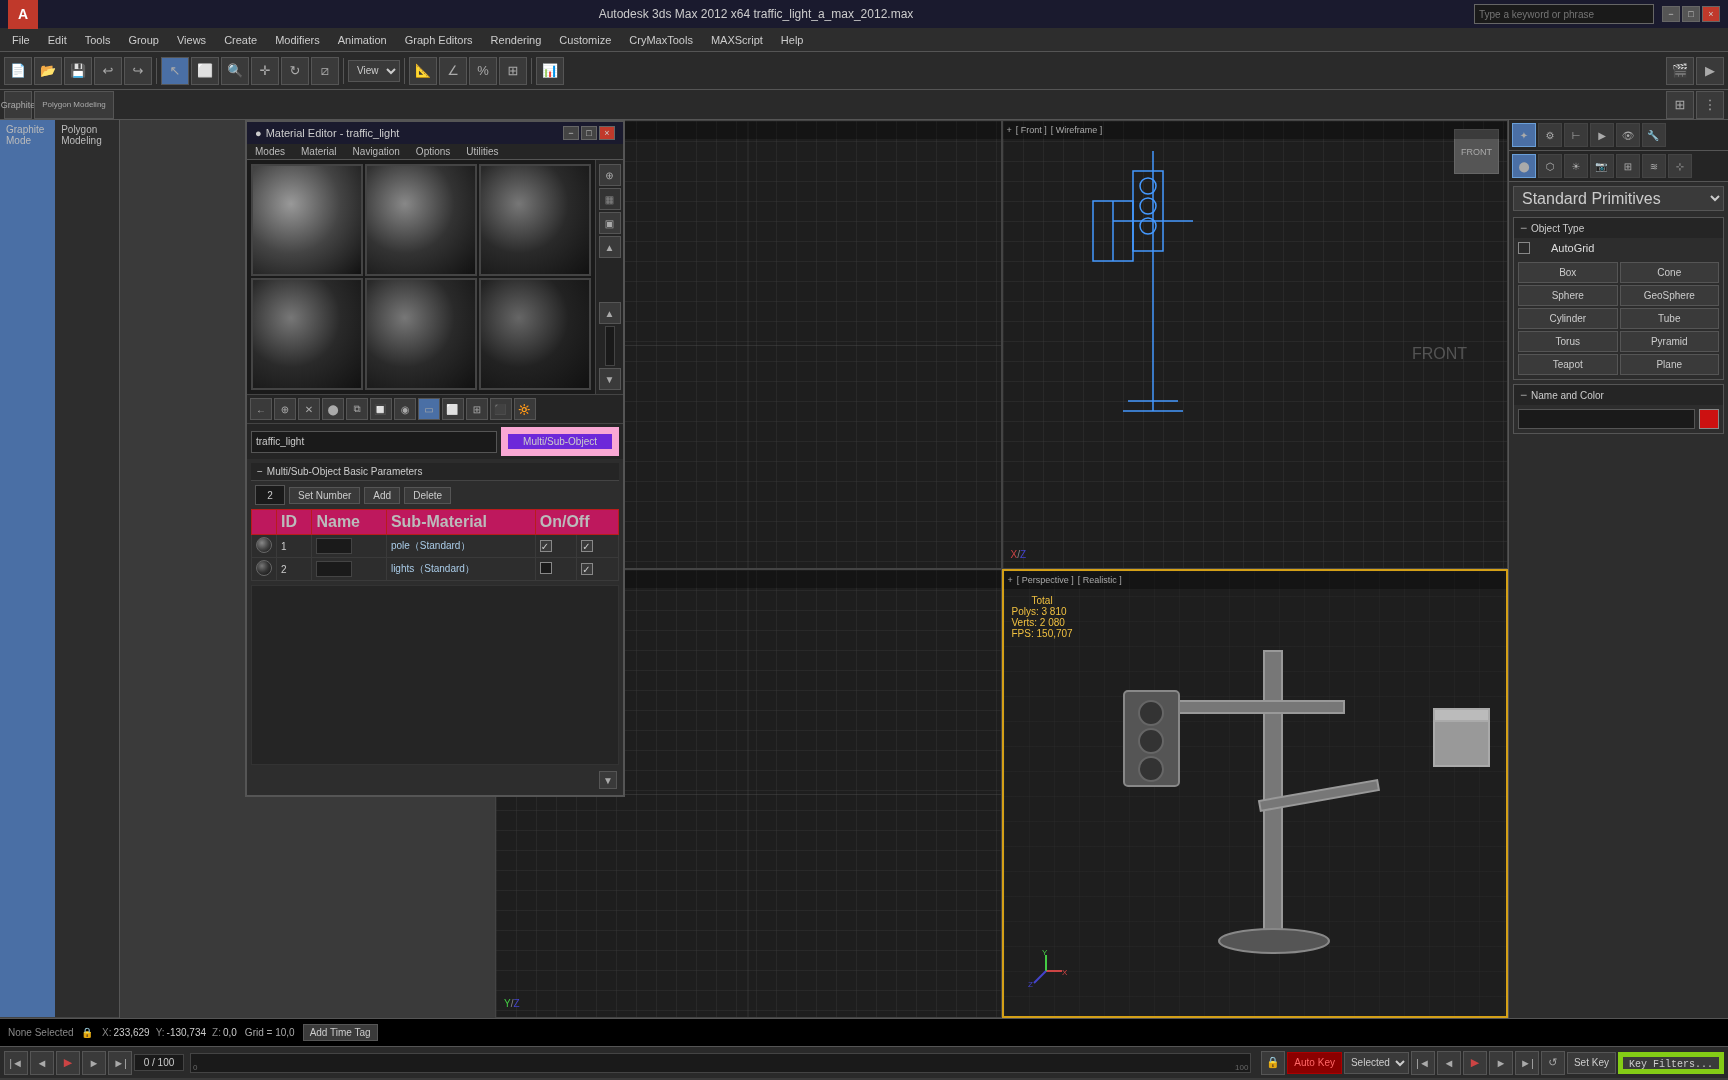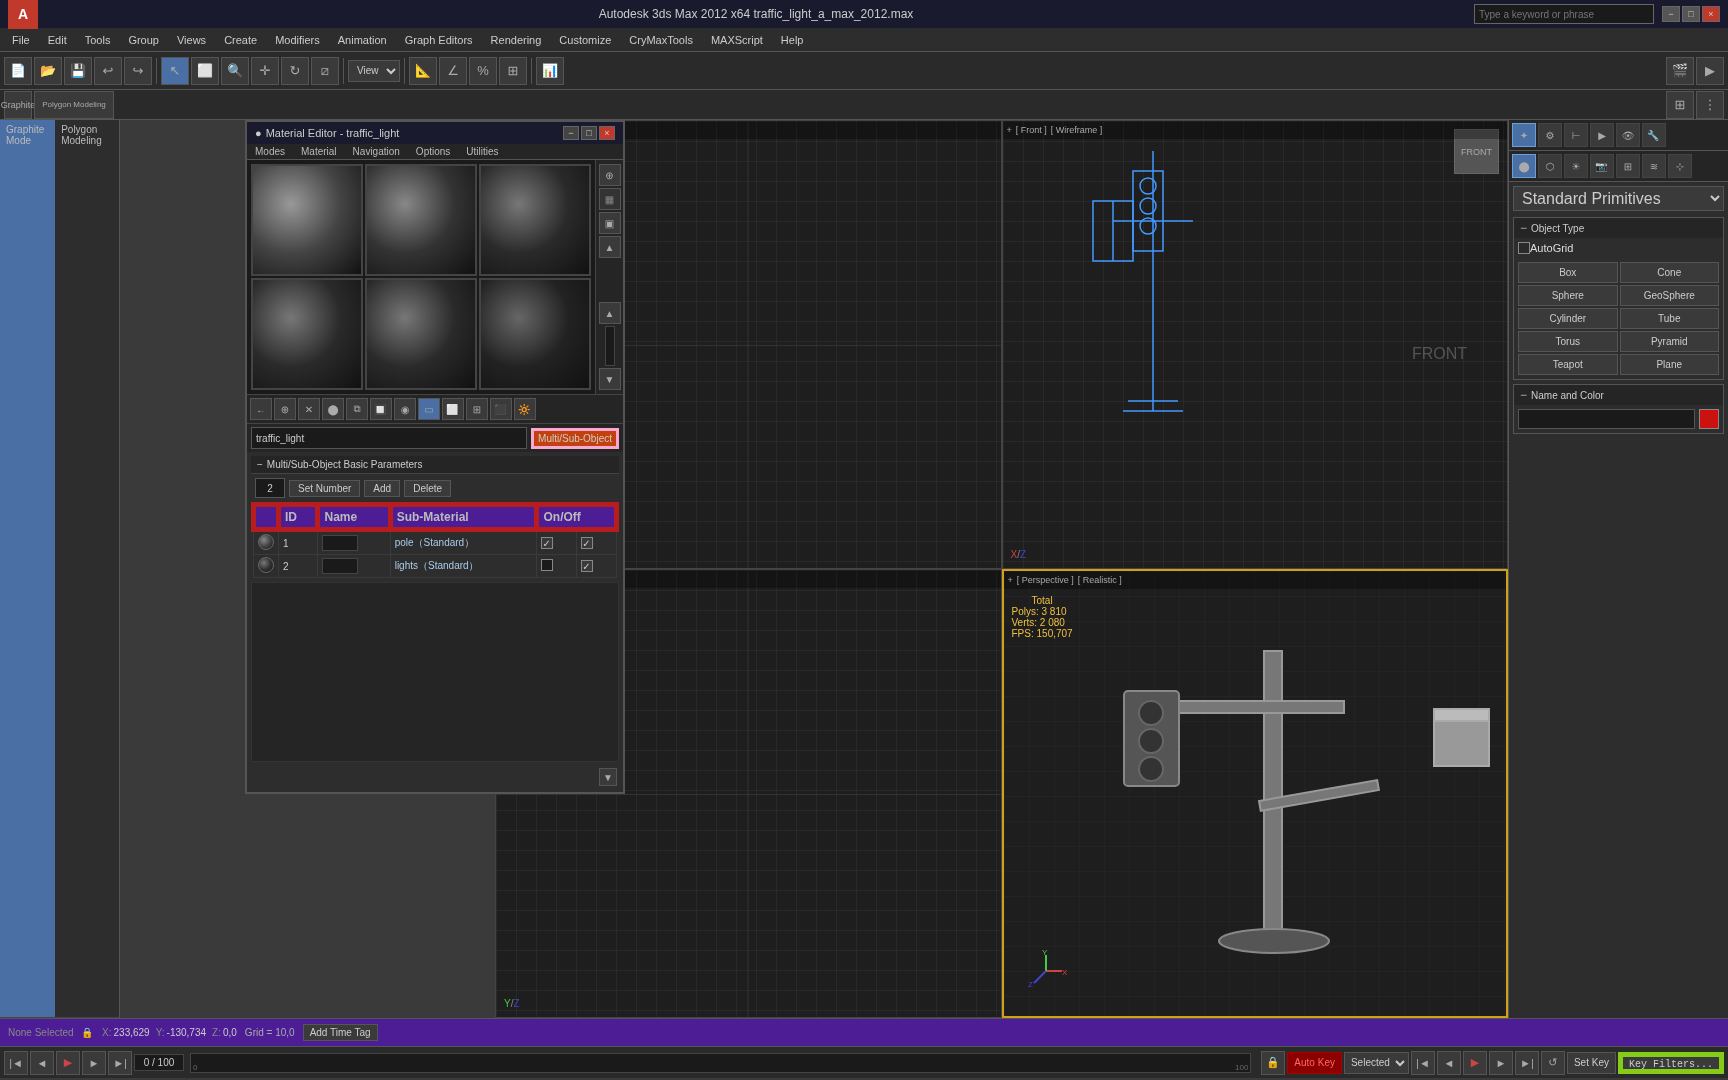--- a/index.html
+++ b/index.html
@@ -53,21 +53,21 @@
     .rp-dropdown { background: #3a3a3a; border: 1px solid #555; color: #ccc; font-size: 16px; padding: 2px 4px; margin: 4px; width: calc(100% - 8px); }
 
     
     .rp-section { border: 1px solid #555; margin: 2px 4px; }
     .rp-section-header { background: #252525; padding: 3px 6px; display: flex; align-items: center; gap: 4px; font-size: 10px; color: #ccc; }
     .rp-minus { color: #aaa; cursor: pointer; font-size: 12px; }
 
     
     .obj-btn-grid { display: grid; grid-template-columns: 1fr 1fr; gap: 2px; padding: 4px; }
     .obj-btn { background: #3a3a3a; border: 1px solid #555; color: #ccc; font-size: 10px; padding: 4px 2px; cursor: pointer; text-align: center; }
-    .autogrid-row { display: flex; align-items: center; gap: 0; padding: 4px; }
+    .autogrid-row { display: flex; align-items: center; gap: 21px; padding: 4px; }
     .checkbox { width: 12px; height: 12px; border: 1px solid #888; background: #2a2a2a; display: inline-block; }
 
     
     .name-color-row { display: flex; align-items: center; gap: 4px; padding: 4px; }
     .name-input { flex: 1; background: #1a1a1a; border: 1px solid #555; color: #ccc; height: 20px; padding: 0 4px; font-size: 10px; }
     .color-swatch { width: 20px; height: 20px; background: #cc1111; border: 1px solid #888; cursor: pointer; }
 
     
     #mat-editor { position: absolute; left: 125px; top: 0; width: 380px; background: #2d2d2d; border: 2px solid #555; z-index: 100; }
     #mat-editor-title { background: #1a1a2e; padding: 4px 8px; display: flex; align-items: center; justify-content: space-between; color: #ccc; font-size: 11px; }
@@ -77,37 +77,37 @@
     .me-menu-item { padding: 2px 8px; color: #bbb; cursor: pointer; font-size: 10px; }
     #mat-editor-content { display: flex; }
     #mat-spheres { flex: 1; display: grid; grid-template-columns: repeat(3, 1fr); gap: 2px; padding: 4px; background: #1a1a1a; }
     .mat-sphere { background: radial-gradient(circle at 35% 35%, #888, #333, #111); border: 2px solid #444; border-radius: 0; aspect-ratio: 1; position: relative; cursor: pointer; }
     #mat-right-strip { width: 28px; background: #252525; display: flex; flex-direction: column; align-items: center; padding: 4px 2px; gap: 2px; border-left: 1px solid #444; }
     .mat-strip-btn { width: 22px; height: 22px; background: #3a3a3a; border: 1px solid #555; display: flex; align-items: center; justify-content: center; cursor: pointer; color: #aaa; font-size: 10px; }
     #mat-toolbar { background: #252525; padding: 3px; display: flex; flex-wrap: wrap; gap: 2px; border-top: 1px solid #444; }
     .mat-tb-btn { width: 22px; height: 22px; background: #3a3a3a; border: 1px solid #555; display: flex; align-items: center; justify-content: center; cursor: pointer; color: #aaa; font-size: 10px; }
     #mat-name-row { display: flex; align-items: center; gap: 4px; padding: 3px 4px; background: #252525; border-top: 1px solid #444; }
     .mat-name-input { flex: 1; background: #1a1a1a; border: 1px solid #555; color: #ccc; height: 22px; padding: 0 4px; font-size: 10px; }
-    .mat-type-btn { background: #c2410c; border: 3px solid #f9a8d4; color: #ccc; font-size: 10px; padding: 2px 4px; cursor: pointer; }
+    .mat-type-btn { background: #6d28d9; border: 7px solid #f9a8d4; color: #ccc; font-size: 10px; padding: 2px 15px; cursor: pointer; }
 
     
     #mat-params { padding: 4px; background: #2d2d2d; }
     .params-header { background: #252525; padding: 3px 6px; display: flex; align-items: center; gap: 4px; color: #ccc; font-size: 10px; border-bottom: 1px solid #444; }
     .params-controls { display: flex; align-items: center; gap: 4px; padding: 4px; }
     .params-num { background: #1a1a1a; border: 1px solid #555; color: #ccc; width: 30px; height: 20px; font-size: 10px; text-align: center; }
     .params-btn { background: #3a3a3a; border: 1px solid #555; color: #ccc; font-size: 10px; padding: 2px 8px; cursor: pointer; }
     .mat-table { width: 100%; border-collapse: collapse; }
-    .mat-table th { background: #4c1d95; color: #bbb; font-size: 12px; padding: 3px 4px; border: 5px solid #b91c1c; text-align: left; }
+    .mat-table th { background: #be185d; color: #bbb; font-size: 16px; padding: 3px 4px; border: 1px solid #b91c1c; text-align: left; }
     .mat-table td { padding: 2px 4px; border: 1px solid #3a3a3a; font-size: 10px; color: #ccc; }
     .mat-table input[type=text] { background: #1a1a1a; border: 1px solid #444; color: #ccc; width: 40px; height: 16px; font-size: 10px; }
     .mat-check { width: 12px; height: 12px; border: 1px solid #888; background: #2a2a2a; display: inline-block; }
     .mat-check.checked { background: #3a3a3a; }
 
     
-    #status-bar { background: #4c1d95; height: 30px; display: flex; align-items: center; padding: 0 8px; border-top: 1px solid #555; font-size: 10px; color: #aaa; gap: 8px; }
+    #status-bar { background: #000000; height: 30px; display: flex; align-items: center; padding: 0 8px; border-top: 1px solid #555; font-size: 10px; color: #aaa; gap: 8px; }
     .status-coords { display: flex; gap: 6px; }
     .coord-item { display: flex; gap: 2px; }
     .coord-label { color: #888; }
     .coord-val { color: #ccc; }
 
     
     #bottom-toolbar { background: #2a2a2a; height: 32px; display: flex; align-items: center; padding: 0 4px; border-top: 1px solid #555; gap: 2px; }
     .bt-btn { background: #3a3a3a; border: 1px solid #555; width: 24px; height: 24px; display: flex; align-items: center; justify-content: center; cursor: pointer; color: #aaa; font-size: 11px; }
     .timeline { flex: 1; background: #1a1a1a; border: 1px solid #444; height: 20px; position: relative; margin: 0 4px; }
 

